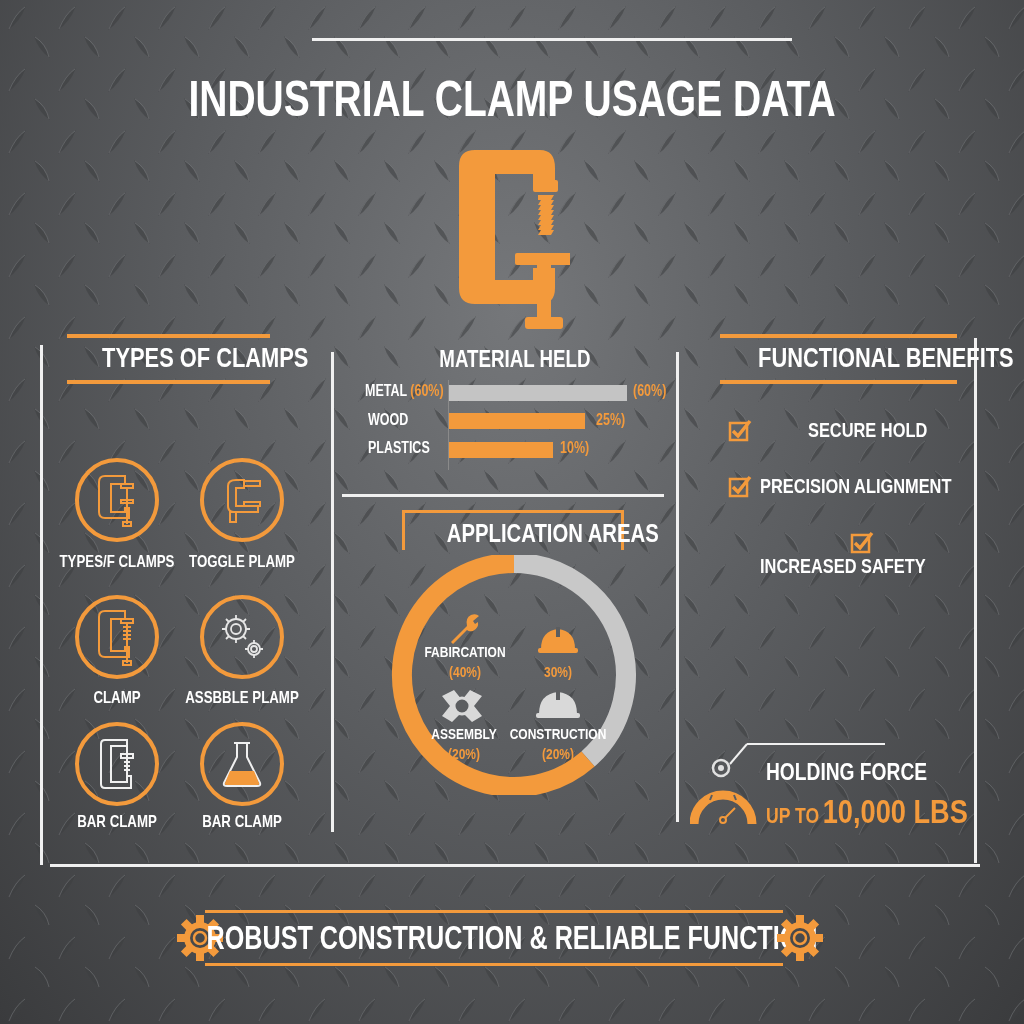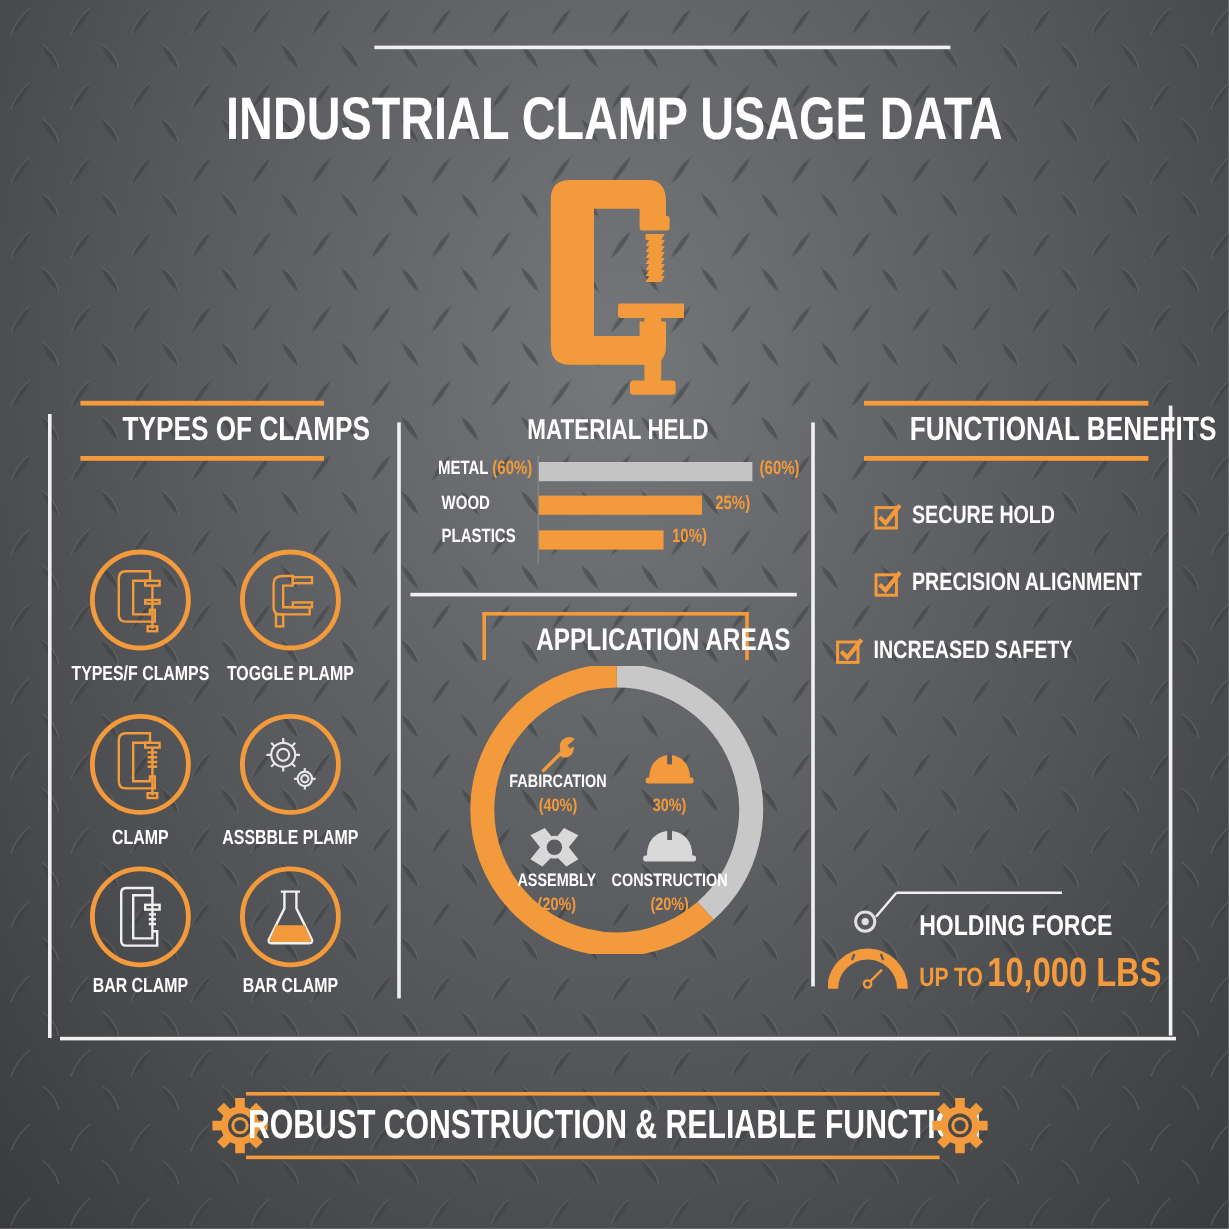--- a/index.html
+++ b/index.html
@@ -201,35 +201,35 @@
   </svg>
 <div class="pie-lbl" style="left:488px;top:724px;">
   <div>CONSTRUCTION</div>
   <div class="orange">(20%)</div>
 </div>
 
 <div class="oline" style="left:720px;top:334px;width:237px;height:4px;"></div>
 <div class="abs sect-h" style="left:722px;top:342px;">FUNCTIONAL BENEFITS</div>
 <div class="oline" style="left:720px;top:380px;width:237px;height:4px;"></div>
 
-<div class="benefit" style="left:728px;top:418px;">
+<div class="benefit" style="left:728px;top:418px;gap:48px;">
   <svg width="24" height="24" viewBox="0 0 24 24">
       <rect x="2" y="5" width="17" height="17" fill="none" stroke="#f39a3c" stroke-width="2.5"></rect>
       <path d="M5,13 L10,18 L22,3" fill="none" stroke="#f39a3c" stroke-width="3.5"></path>
     </svg>
   <span class="txt">SECURE HOLD</span>
 </div>
 <div class="benefit" style="left:728px;top:474px;align-items:flex-end;">
   <svg width="24" height="24" viewBox="0 0 24 24">
       <rect x="2" y="5" width="17" height="17" fill="none" stroke="#f39a3c" stroke-width="2.5"></rect>
       <path d="M5,13 L10,18 L22,3" fill="none" stroke="#f39a3c" stroke-width="3.5"></path>
     </svg>
   <span class="txt">PRECISION ALIGNMENT</span>
 </div>
-<div class="benefit" style="left:696px;top:530px;">
+<div class="benefit" style="left:752px;top:530px;flex-direction:column;">
   <svg width="24" height="24" viewBox="0 0 24 24">
       <rect x="2" y="5" width="17" height="17" fill="none" stroke="#f39a3c" stroke-width="2.5"></rect>
       <path d="M5,13 L10,18 L22,3" fill="none" stroke="#f39a3c" stroke-width="3.5"></path>
     </svg>
   <span class="txt">INCREASED SAFETY</span>
 </div>
 
 <svg class="abs" style="left:690px;top:740px;" width="200" height="100" viewBox="0 0 200 100">
   <path d="M57,4 H195" stroke="#f0f0f0" stroke-width="2" fill="none"></path>
   <path d="M57,4 L40,24" stroke="#f0f0f0" stroke-width="2" fill="none"></path>

